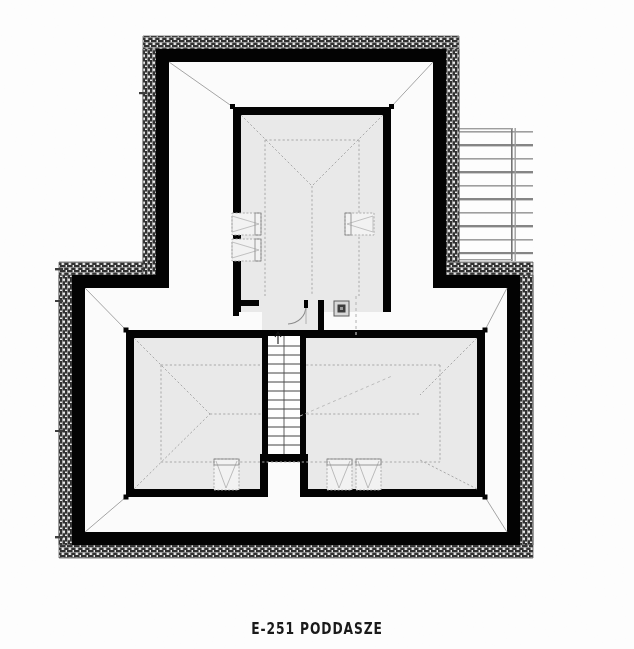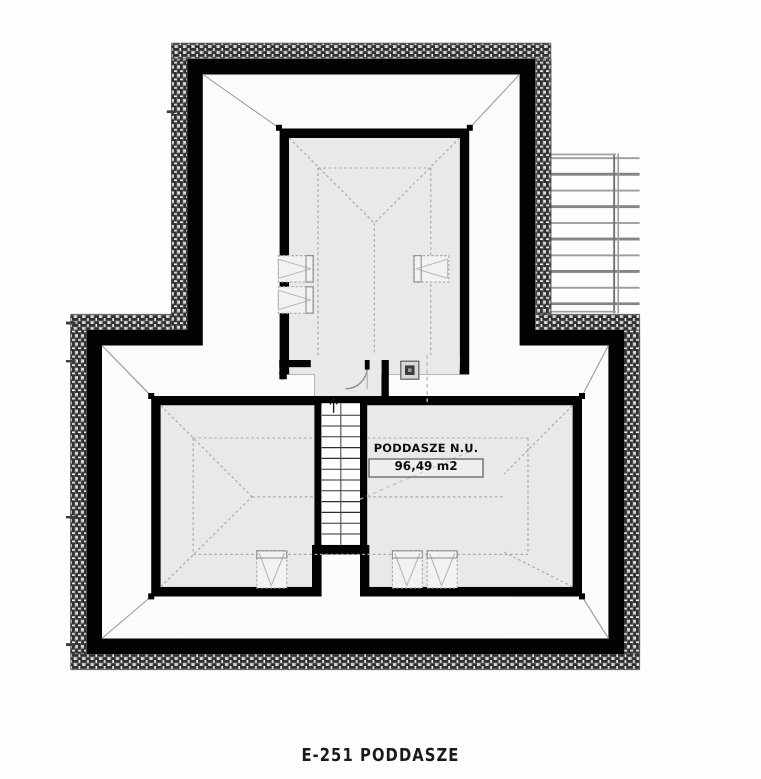--- a/index.html
+++ b/index.html
@@ -289,20 +289,16 @@
       <rect x="356" y="459" width="25" height="31" fill="#f2f2f2" stroke="#a5a5a5" stroke-width="0.9" stroke-dasharray="2 1.6"></rect>
       <path d="M 358,461 L 368,488 L 379,461" fill="none" stroke="#b4b4b4" stroke-width="0.9"></path>
       <rect x="356" y="459" width="25" height="6" fill="none" stroke="#8f8f8f" stroke-width="0.9"></rect>
     </g>
 
     <line x1="300" y1="416" x2="392" y2="376" stroke="#bcbcbc" stroke-width="1" stroke-dasharray="3 3"></line>
 
     <rect x="0" y="0" width="634" height="649" fill="#ffffff" opacity="0.012" filter="url(#grain)" pointer-events="none"></rect>
   </svg>
 
-  <div class="room-label-wrap">
-    <div class="room-name">PODDASZE N.U.</div>
-    <div class="room-area-box">96,49 m2</div>
-  </div>
 
   <div class="caption">E-251 PODDASZE</div>
 
 </div>
 
 </body></html>

